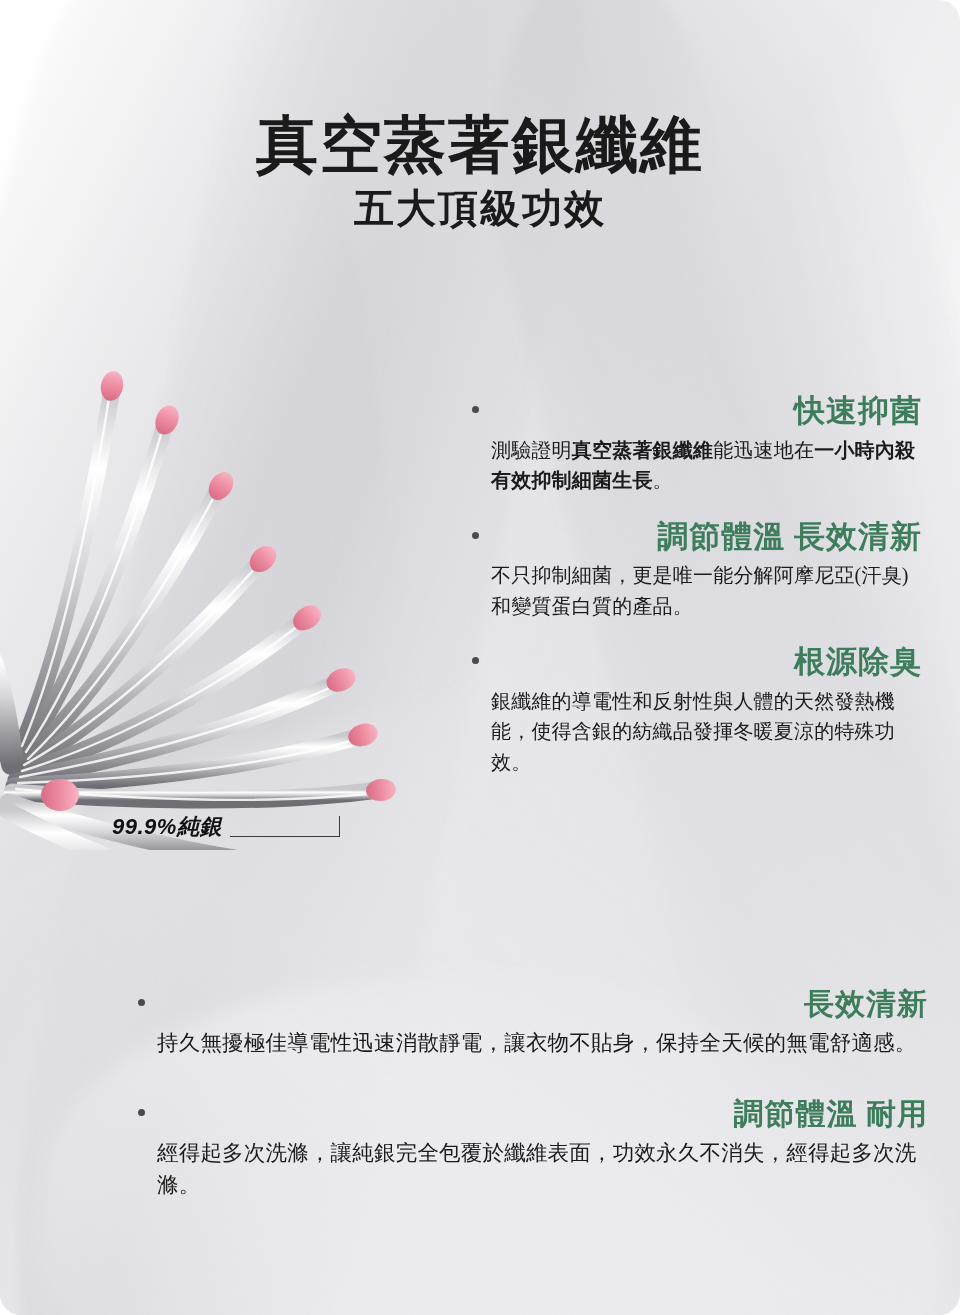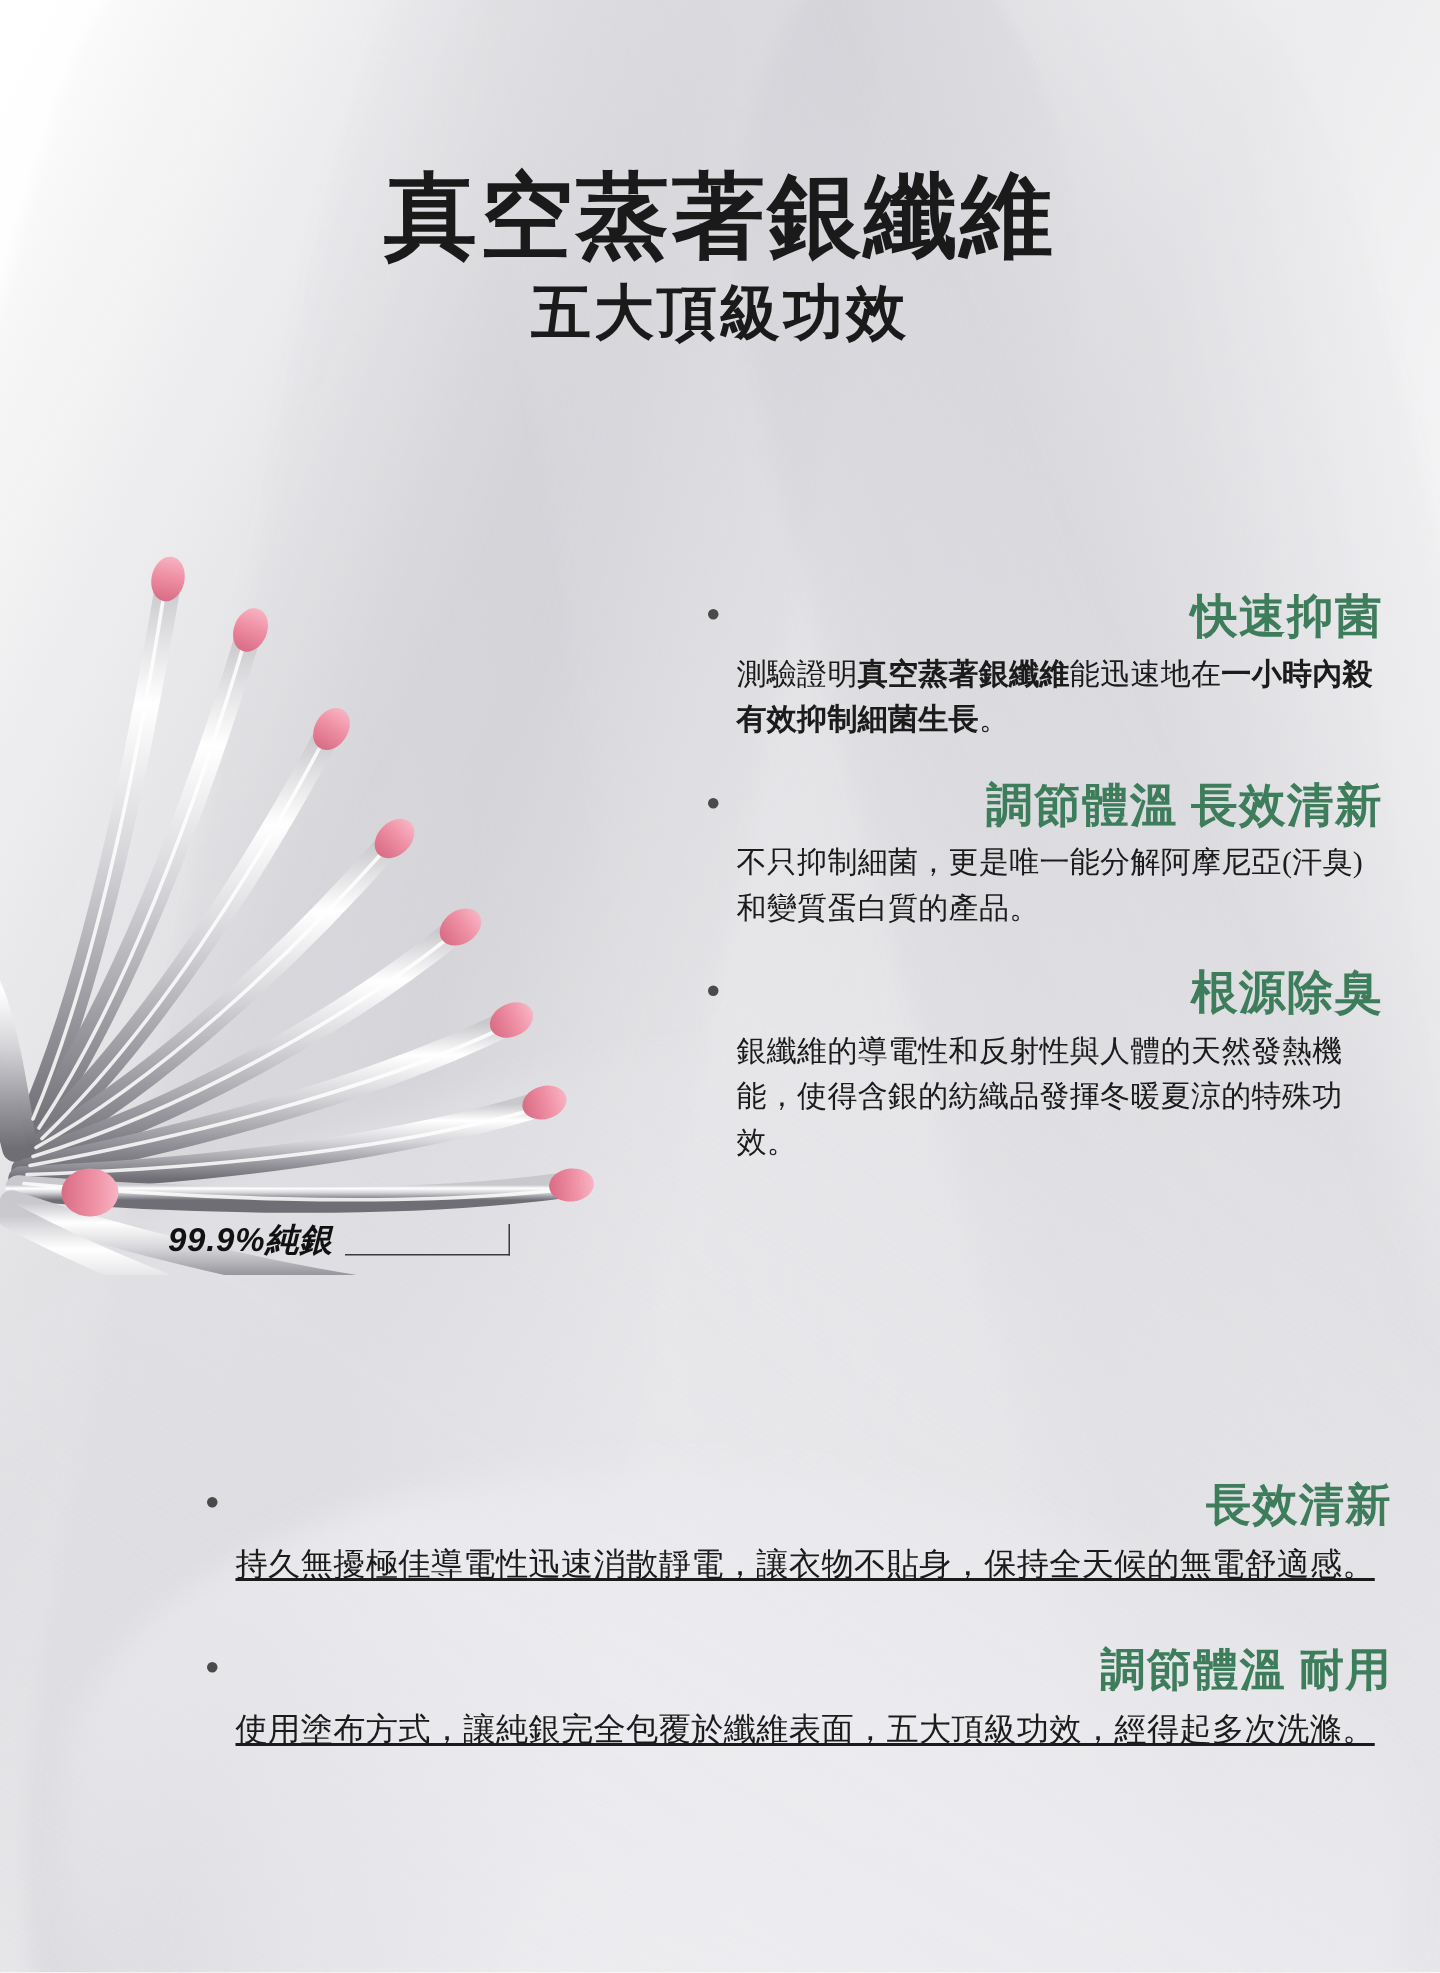--- a/index.html
+++ b/index.html
@@ -13,20 +13,21 @@
     background: #ffffff;
     overflow: hidden;
   }
 
   .poster {
     position: relative;
     width: 960px;
     height: 1315px;
     background: linear-gradient(115deg, #ffffff 0%, #f7f7f8 35%, #ececee 55%, #f6f6f7 75%, #ffffff 100%);
     overflow: hidden;
+    border-radius: 21px;
   }
 
   
   .swoosh {
     position: absolute;
     pointer-events: none;
   }
   .sw1 {
     left: -120px; top: -180px;
     width: 700px; height: 1700px;
@@ -196,21 +197,21 @@
     margin-left: 19px;
     font-size: 20px;
     line-height: 1.52;
     color: #1b1b1b;
     letter-spacing: 0.2px;
     font-family: "Liberation Serif", "DejaVu Serif", serif;
   }
   .feature-body b { font-weight: 700; }
 
   .features-wide .feature-title { font-size: 30px; }
-  .features-wide .feature-body { font-size: 21.5px; text-decoration: underline; }
+  .features-wide .feature-body { font-size: 21.5px; }
   .features-wide .feature { margin-bottom: 36px; }
 </style>
 </head>
 <body>
 
 <div class="poster">
 
   <div class="swoosh sw1"></div>
   <div class="swoosh sw2"></div>
   <div class="swoosh sw3"></div>
@@ -331,18 +332,18 @@
         <span class="feature-title">長效清新</span>
       </div>
       <div class="feature-body">持久無擾極佳導電性迅速消散靜電，讓衣物不貼身，保持全天候的無電舒適感。</div>
     </div>
 
     <div class="feature">
       <div class="feature-head">
         <span class="bullet-dot"></span>
         <span class="feature-title">調節體溫 耐用</span>
       </div>
-      <div class="feature-body">使用塗布方式，讓純銀完全包覆於纖維表面，五大頂級功效，經得起多次洗滌。</div>
+      <div class="feature-body">經得起多次洗滌，讓純銀完全包覆於纖維表面，功效永久不消失，經得起多次洗滌。</div>
     </div>
 
   </div>
 
 </div>
 
 </body></html>

